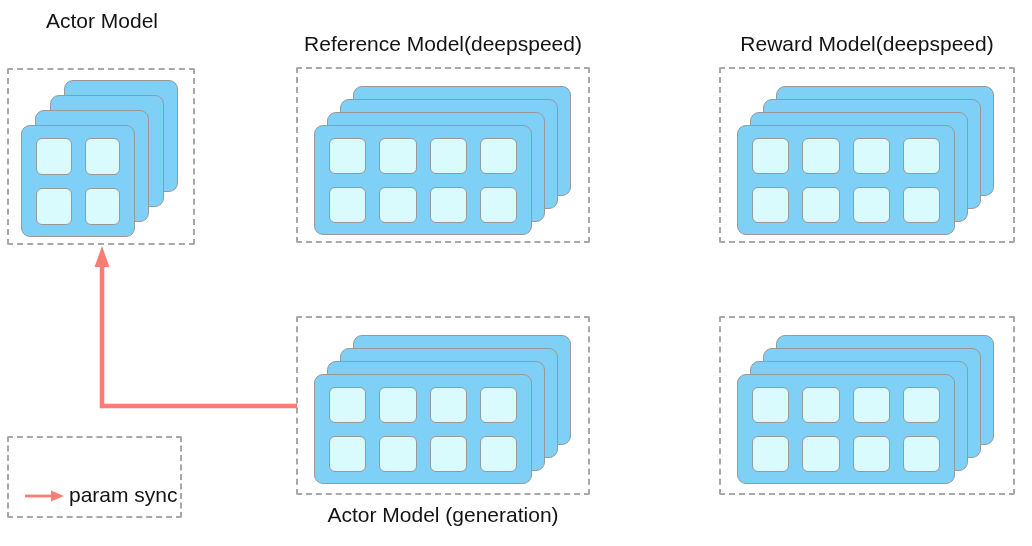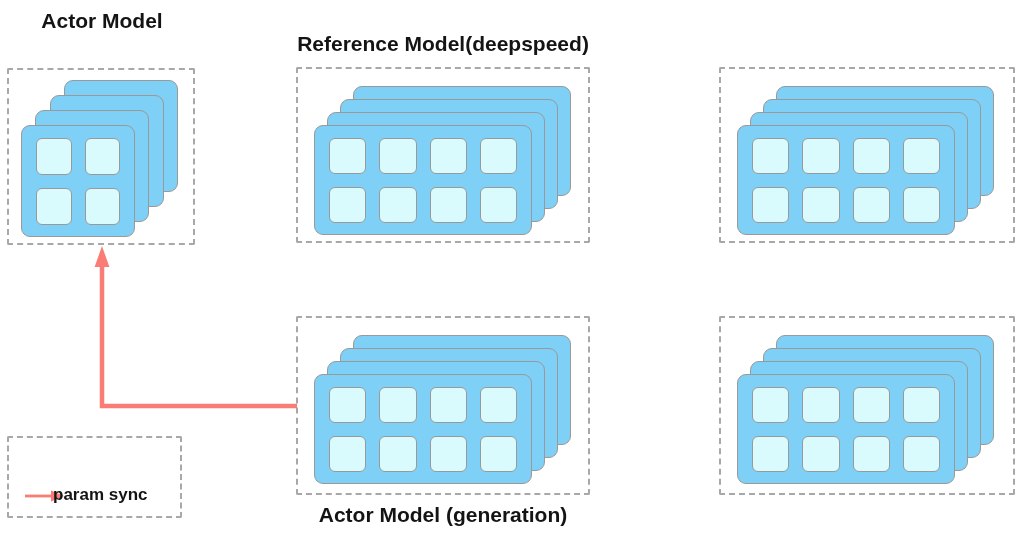--- a/index.html
+++ b/index.html
@@ -7,21 +7,20 @@
   body {
     font-family: "Liberation Sans", sans-serif;
     color: var(--text, #141414);
   }
   .canvas {
     position: relative;
     width: 1032px;
     height: 546px;
     background: #ffffff;
     overflow: hidden;
-    font-weight: bold;
   }
   .dashed-box {
     position: absolute;
     border: 2px dashed var(--dashed-border, #a8a8a8);
     border-radius: 2px;
   }
   .group-title {
     position: absolute;
     text-align: center;
     font-size: 21px;
@@ -66,23 +65,23 @@
     left: 0; top: 0;
     width: 1032px; height: 546px;
     pointer-events: none;
   }
   .arrow-stroke { stroke: var(--arrow, #f97d74); stroke-width: 4.5; fill: none; }
   .arrow-head  { fill: var(--arrow, #f97d74); }
   .legend-arrow-svg { position: absolute; left: 15px; top: 50px; }
   .legend-arrow-svg .arrow-stroke { stroke-width: 2.8; }
   .legend-label {
     position: absolute;
-    left: 44px;
+    left: 60px;
     top: 45px;
-    font-size: 17px;
+    font-size: 21px;
     line-height: 24px;
     white-space: nowrap;
   }
   
   #box-actor-vllm   { left: 7px;   top: 68px;  width: 188px; height: 177px; }
   #box-reference    { left: 296px; top: 67px;  width: 294px; height: 176px; }
   #box-reward       { left: 719px; top: 67px;  width: 296px; height: 176px; }
   #box-actor-ds     { left: 296px; top: 316px; width: 294px; height: 179px; }
   #box-critic       { left: 719px; top: 316px; width: 296px; height: 179px; }
   #box-legend       { left: 7px;   top: 436px; width: 175px; height: 82px; }
@@ -130,20 +129,21 @@
             <div class="cell"></div>
             <div class="cell"></div>
             <div class="cell"></div>
             <div class="cell"></div>
             <div class="cell"></div>
           </div>
         </div>
       </div>
   </div>
 
+  <div class="group-title" id="title-reward">Reward Model(deepspeed)</div>
   <div class="dashed-box" id="box-reward">
     <div class="stack wide">
         <div class="card"></div>
         <div class="card"></div>
         <div class="card"></div>
         <div class="card">
           <div class="cell-grid" style="grid-template-columns: repeat(4, 1fr);">
             <div class="cell"></div>
             <div class="cell"></div>
             <div class="cell"></div>

